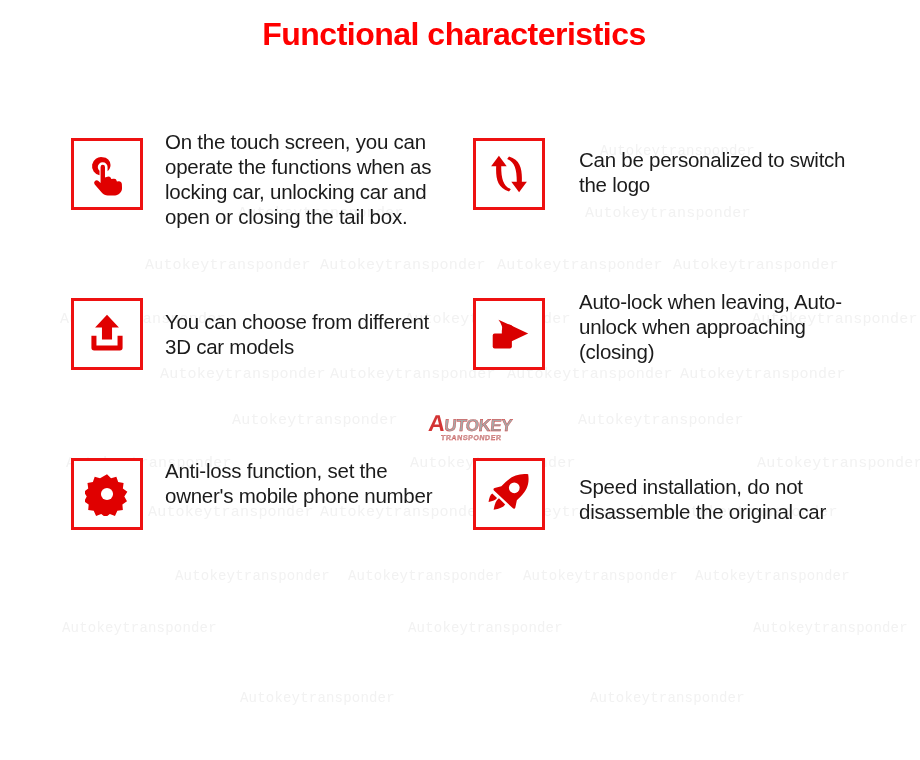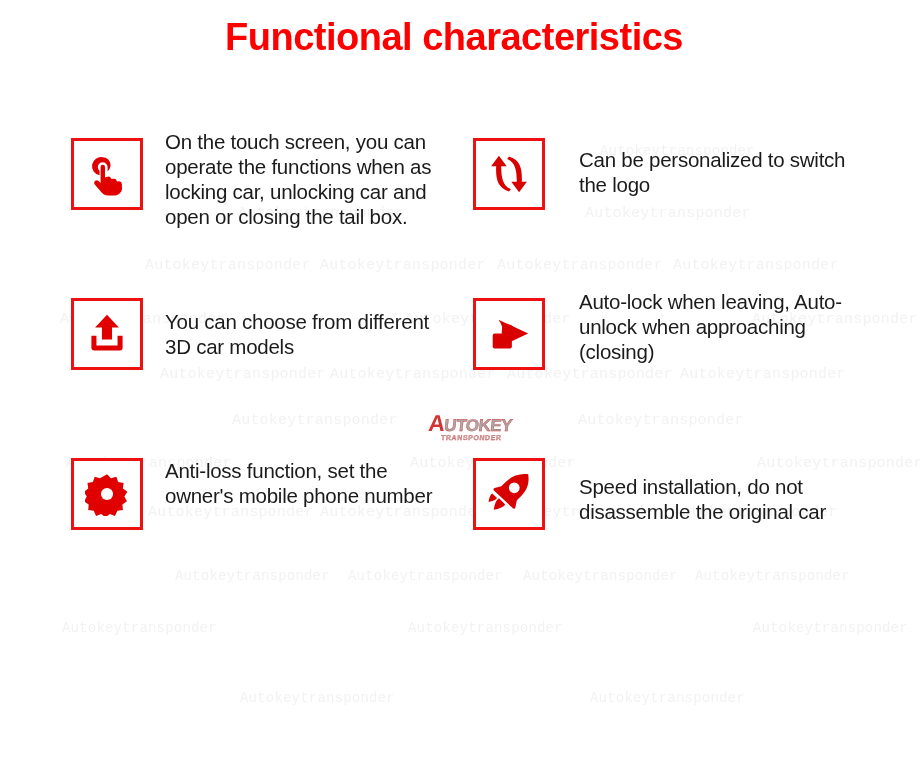--- a/index.html
+++ b/index.html
@@ -76,21 +76,21 @@
   #page-title {
     position: absolute;
     top: 16px;
     left: 0;
     width: 908px;
     text-align: center;
     z-index: 3;
     color: #ff0000;
     font-family: "Liberation Sans", sans-serif;
     font-weight: bold;
-    font-size: 38px;
+    font-size: 32px;
     letter-spacing: -0.5px;
   }
 
   
   #feature-grid {
     position: absolute;
     top: 120px;
     left: 0;
     width: 920px;
     z-index: 3;

